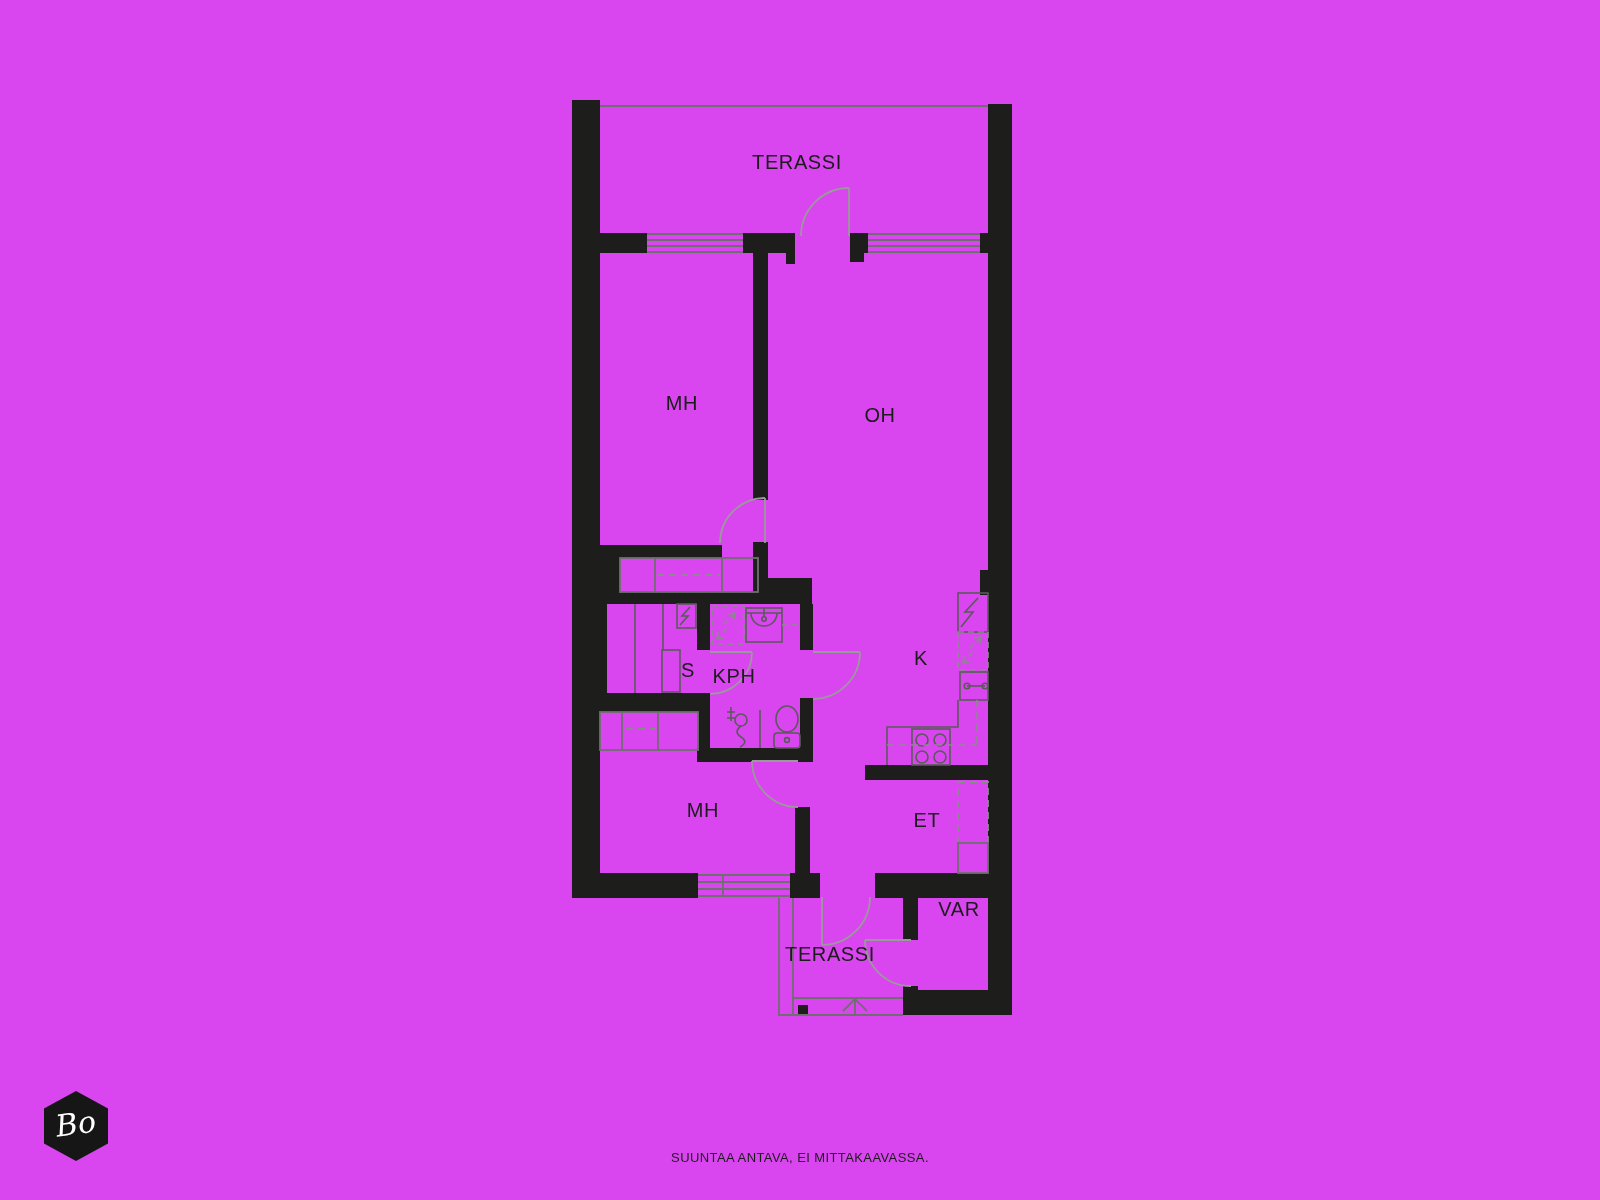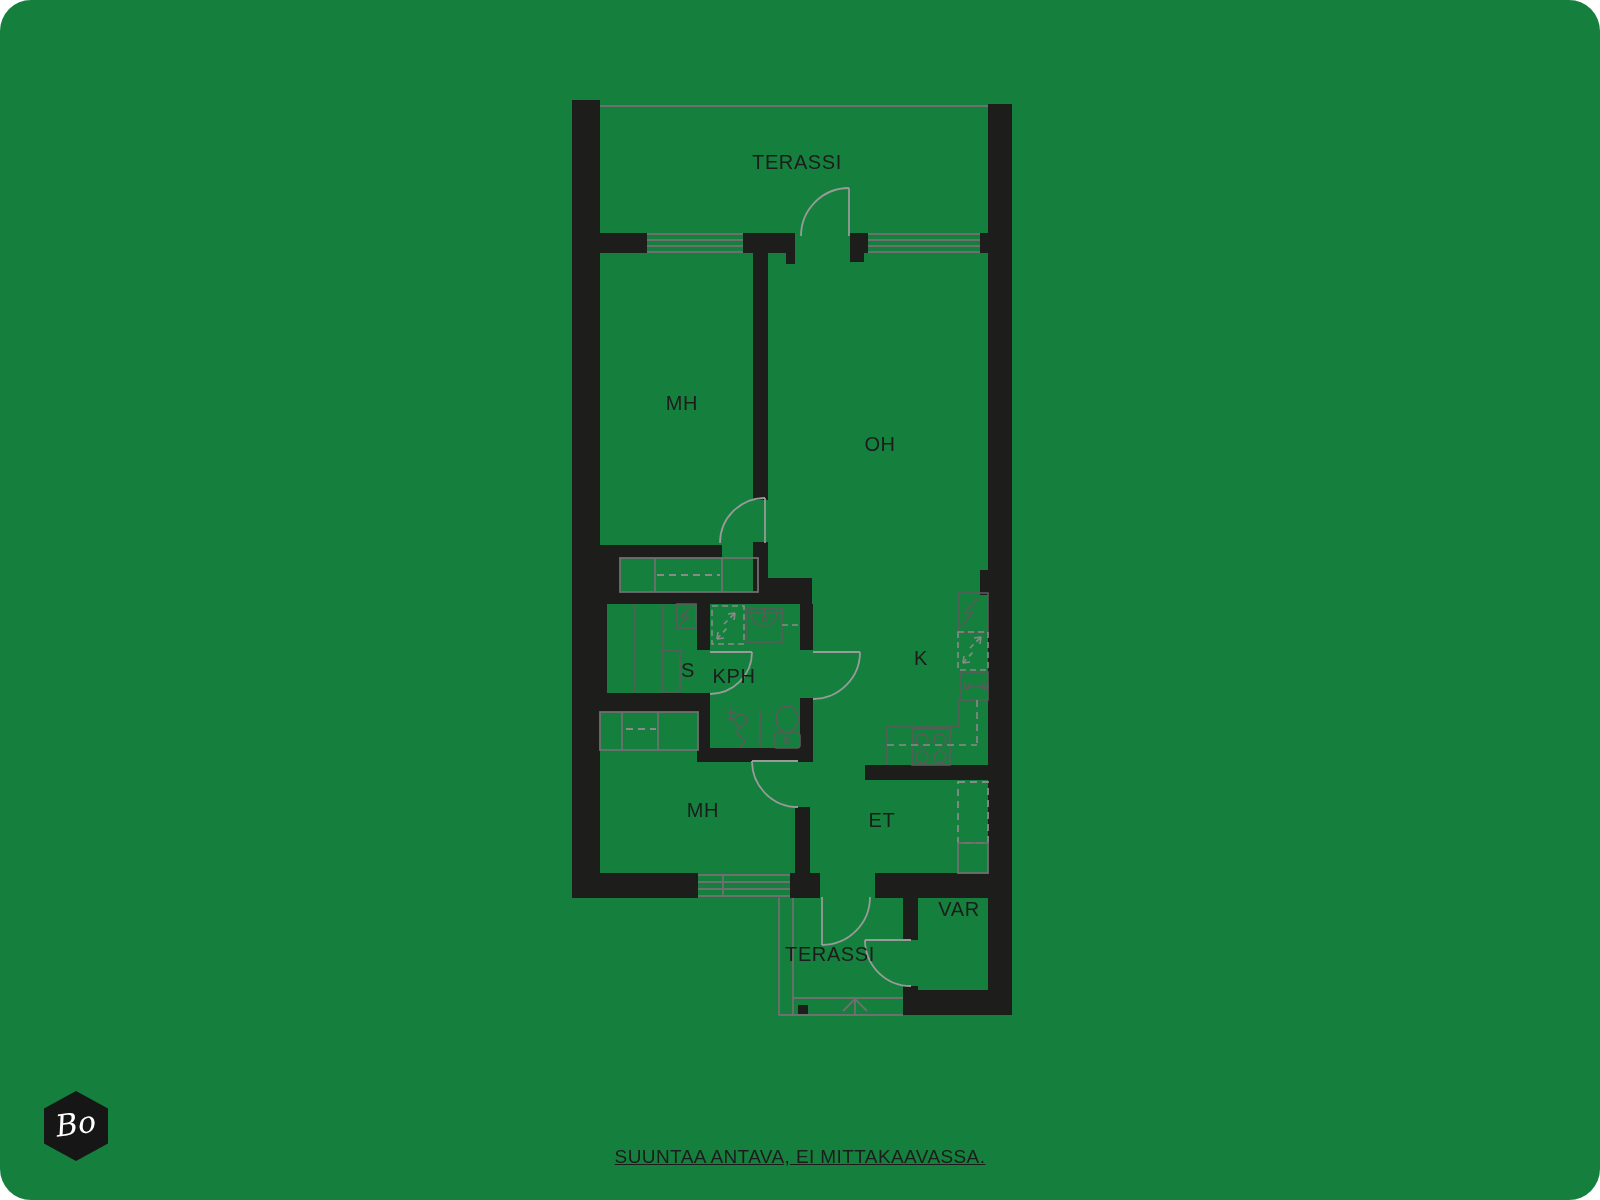--- a/index.html
+++ b/index.html
@@ -1,22 +1,22 @@
 <!DOCTYPE html>
 <html><head>
 <meta charset="utf-8">
 <style>
   html,body{margin:0;padding:0;background:#ffffff;}
-  .canvas{position:relative;width:1600px;height:1200px;background:#15803d;overflow:hidden;
-          font-family:"Liberation Sans",sans-serif;border-radius:31px;}
+  .canvas{position:relative;width:1600px;height:1200px;background:#d946ef;overflow:hidden;
+          font-family:"Liberation Sans",sans-serif;}
   .plan-svg{position:absolute;left:0;top:0;}
   .room-label{position:absolute;transform:translate(-50%,-50%);font-size:20px;color:#1c1c1c;
               letter-spacing:0.6px;white-space:nowrap;}
   .footer-note{position:absolute;left:800px;top:1157px;transform:translate(-50%,-50%);
-               font-size:19px;color:#1c1c1c;letter-spacing:0.4px;white-space:nowrap;text-decoration:underline;}
+               font-size:13px;color:#1c1c1c;letter-spacing:0.4px;white-space:nowrap;}
   .logo-hex{position:absolute;left:44px;top:1091px;width:64px;height:70px;background:#161616;
             clip-path:polygon(50% 0,100% 25%,100% 75%,50% 100%,0 75%,0 25%);
             display:flex;align-items:center;justify-content:center;}
   .logo-hex span{color:#ffffff;font-family:"DejaVu Serif",serif;font-style:italic;
                  font-size:30px;line-height:1;transform:rotate(-8deg) translateY(-2px);}
 </style>
 </head>
 <body>
 
 <div class="canvas">
@@ -205,26 +205,26 @@
       <circle cx="940" cy="757" r="6"></circle>
     </g>
     <g>
       <path d="M977,700 V745 M887,745 H977" stroke-dasharray="7 5" stroke="#8a8a8a"></path>
     </g>
   </g>
 </svg>
 
 <div class="room-label" style="left:797px;top:162px">TERASSI</div>
 <div class="room-label" style="left:682px;top:403px">MH</div>
-<div class="room-label" style="left:880px;top:444px">OH</div>
+<div class="room-label" style="left:880px;top:415px">OH</div>
 <div class="room-label" style="left:688px;top:670px">S</div>
 <div class="room-label" style="left:734px;top:676px">KPH</div>
 <div class="room-label" style="left:921px;top:658px">K</div>
 <div class="room-label" style="left:703px;top:810px">MH</div>
-<div class="room-label" style="left:882px;top:820px">ET</div>
+<div class="room-label" style="left:927px;top:820px">ET</div>
 <div class="room-label" style="left:830px;top:954px">TERASSI</div>
 <div class="room-label" style="left:959px;top:909px">VAR</div>
 
 <div class="footer-note">SUUNTAA ANTAVA, EI MITTAKAAVASSA.</div>
 
 <div class="logo-hex">
   <span>Bo</span>
 </div>
 
 </div>

